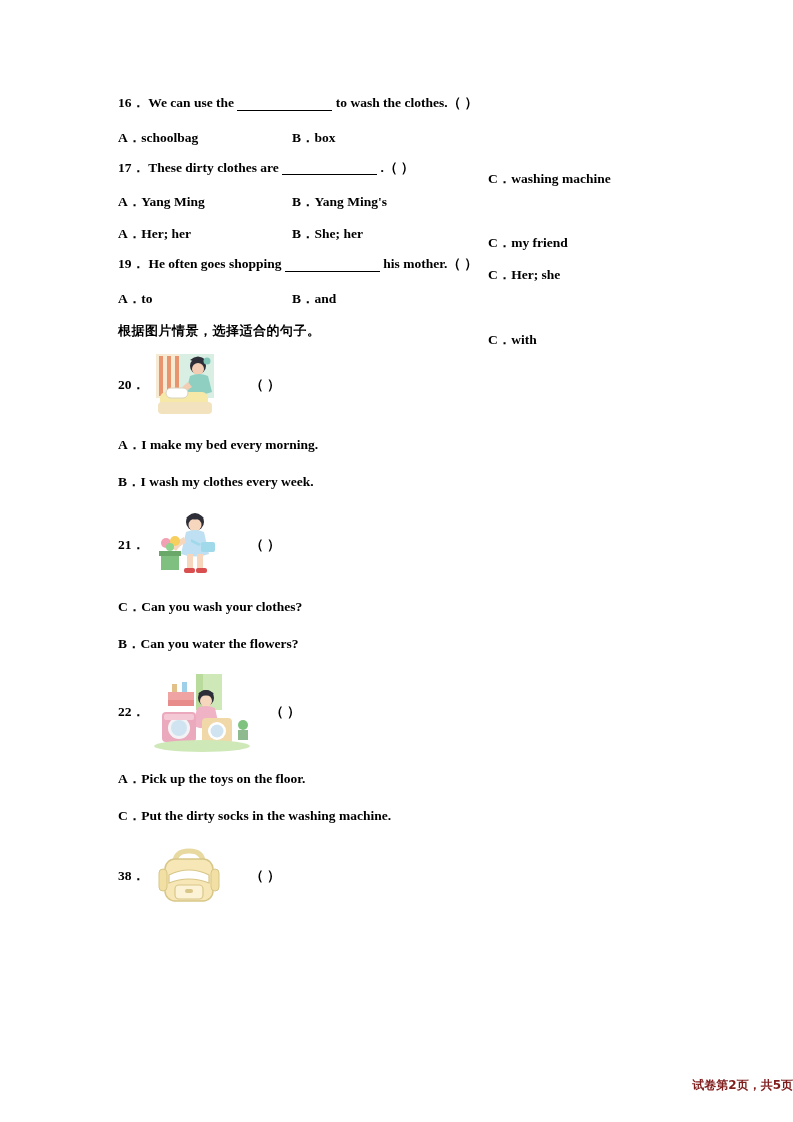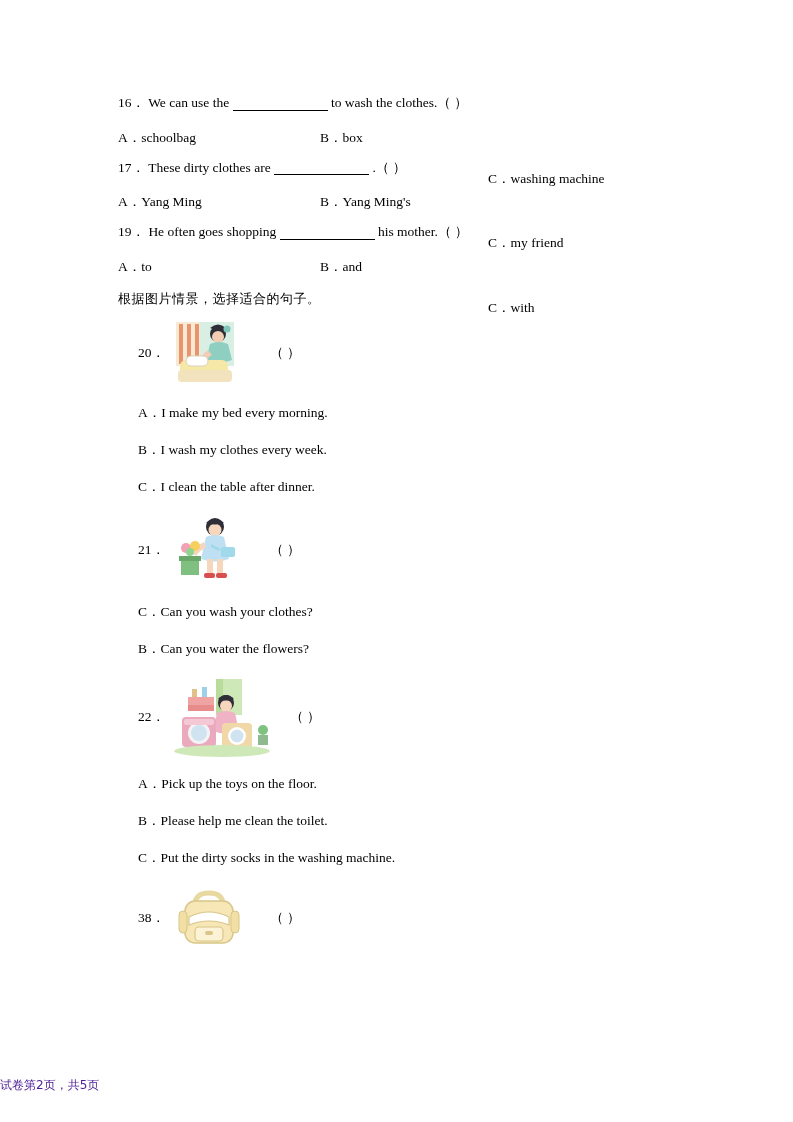--- a/index.html
+++ b/index.html
@@ -11,20 +11,21 @@
     font-family: "Liberation Serif", serif;
     color: #000000;
   }
   .page {
     position: relative;
     width: 793px;
     height: 1122px;
     background: #ffffff;
     margin: 0 auto;
     overflow: hidden;
+    font-weight: bold;
   }
   .content {
     position: absolute;
     left: 118px;
     top: 96px;
     width: 560px;
   }
   .q-line {
     font-size: 13.5px;
     line-height: 1.0;
@@ -40,36 +41,35 @@
     height: 16px;
     margin-bottom: 16px;
     font-size: 13.5px;
   }
   .opt {
     position: absolute;
     top: 0;
     white-space: nowrap;
   }
   .optA { left: 0px; }
-  .optB { left: 202px; }
+  .optB { left: 174px; }
   .optC { left: 370px; margin-top: 41px; }
   .blank {
     display: inline-block;
     border-bottom: 1px solid #000;
     vertical-align: baseline;
   }
   .cn-instruction {
     font-family: "DejaVu Sans", sans-serif;
     font-size: 13px;
     margin: 11px 0 12px 0;
     letter-spacing: 0.5px;
   }
   .pic-block {
     margin-bottom: 6px;
-    margin-left: 20px;
   }
   .pic-row {
     display: flex;
     align-items: center;
     gap: 0px;
   }
   .pic-num {
     font-size: 13.5px;
     width: 30px;
     flex: 0 0 30px;
@@ -90,26 +90,26 @@
     font-size: 13.5px;
     margin: 0 0 19px 0;
     padding-left: 0px;
   }
   .choices {
     margin-top: 18px;
   }
   .footer {
     position: absolute;
     left: 0;
-    right: 12px;
+    right: 0;
     top: 1077px;
-    text-align: left;
+    text-align: right;
     font-family: "DejaVu Sans", sans-serif;
     font-size: 12px;
-    color: #4c1d95;
+    color: #7f1d1d;
   }
   svg { display: block; }
 </style>
 </head>
 <body>
 
 <div class="page">
   <div class="content">
 
     <div class="q-row">
@@ -133,20 +133,25 @@
         <span class="blank" style="width:95px">&nbsp;</span>
         <span>.（  ）</span>
       </div>
     </div>
     <div class="opt-row">
       <span class="opt optA"><span>A．</span><span>Yang Ming</span></span>
       <span class="opt optB"><span>B．</span><span>Yang Ming's</span></span>
       <span class="opt optC"><span>C．</span><span>my friend</span></span>
     </div>
 
+    <div class="opt-row">
+      <span class="opt optA"><span>A．</span><span>Her; her</span></span>
+      <span class="opt optB"><span>B．</span><span>She; her</span></span>
+      <span class="opt optC"><span>C．</span><span>Her; she</span></span>
+    </div>
 
     <div class="q-row">
       <div class="q-line">
         <span>19．</span>
         <span>He often goes shopping</span>
         <span class="blank" style="width:95px">&nbsp;</span>
         <span>his mother.（  ）</span>
       </div>
     </div>
     <div class="opt-row">
@@ -176,21 +181,20 @@
             <rect x="10" y="40" width="48" height="16" rx="6" fill="#f6e9a8"></rect>
             <rect x="8" y="50" width="54" height="12" rx="4" fill="#f2e3be"></rect>
             <rect x="16" y="36" width="22" height="10" rx="5" fill="#ffffff" stroke="#d8d2bd"></rect>
           </svg>
         </span>
         <span class="pic-paren">（  ）</span>
       </div>
       <div class="choices">
         <div class="choice">A．I make my bed every morning.</div>
         <div class="choice">B．I wash my clothes every week.</div>
-        <div class="choice">C．I clean the table after dinner.</div>
       </div>
     </div>
 
     <div class="pic-block" style="margin-top:18px">
       <div class="pic-row">
         <span class="pic-num">21．</span>
         <span class="pic-holder">
           <svg width="80" height="70" viewBox="0 0 80 70">
             <circle cx="42" cy="12" r="9" fill="#2e2e38"></circle>
             <circle cx="42" cy="15" r="6.5" fill="#f6d6bd"></circle>
@@ -242,21 +246,20 @@
             <circle cx="67" cy="59" r="6.5" fill="#cfe4f0"></circle>
             <ellipse cx="52" cy="74" rx="48" ry="6" fill="#cfe8b8"></ellipse>
             <rect x="88" y="58" width="10" height="10" fill="#8fb98f"></rect>
             <circle cx="93" cy="53" r="5" fill="#7fc27f"></circle>
           </svg>
         </span>
         <span class="pic-paren">（  ）</span>
       </div>
       <div class="choices">
         <div class="choice">A．Pick up the toys on the floor.</div>
-        <div class="choice">B．Please help me clean the toilet.</div>
         <div class="choice">C．Put the dirty socks in the washing machine.</div>
       </div>
     </div>
 
     <div class="pic-block" style="margin-top:20px">
       <div class="pic-row">
         <span class="pic-num">38．</span>
         <span class="pic-holder">
           <svg width="80" height="62" viewBox="0 0 80 62">
             <path d="M22 18 q0 -12 14 -12 q14 0 14 12" fill="none" stroke="#e8d9a0" stroke-width="5"></path>

